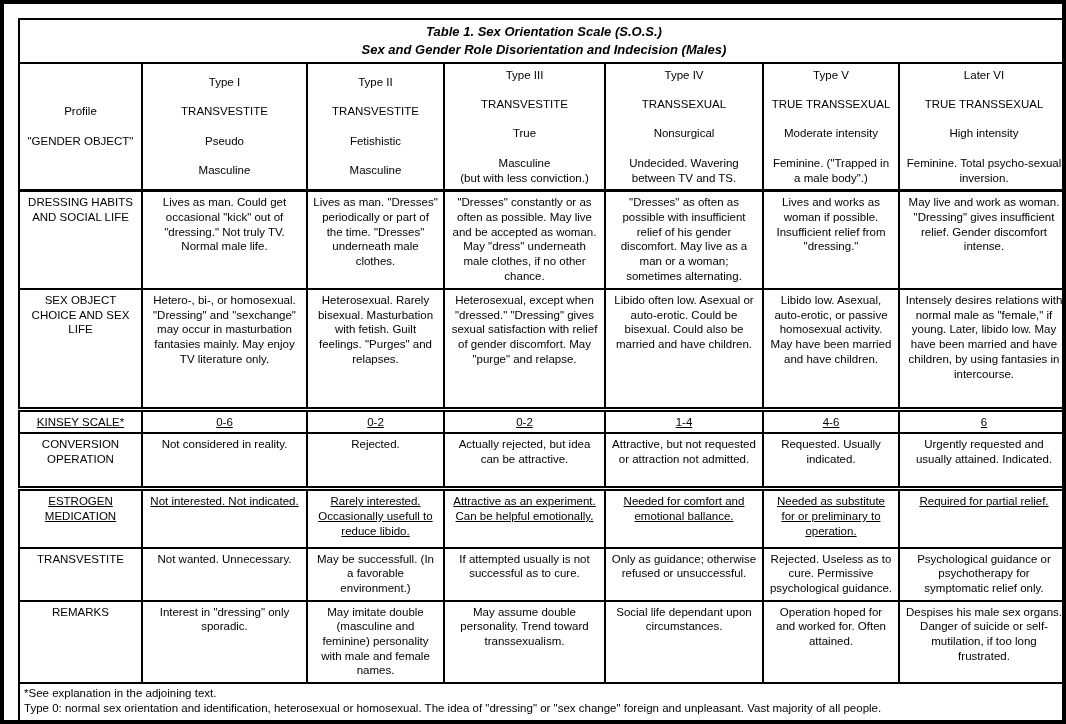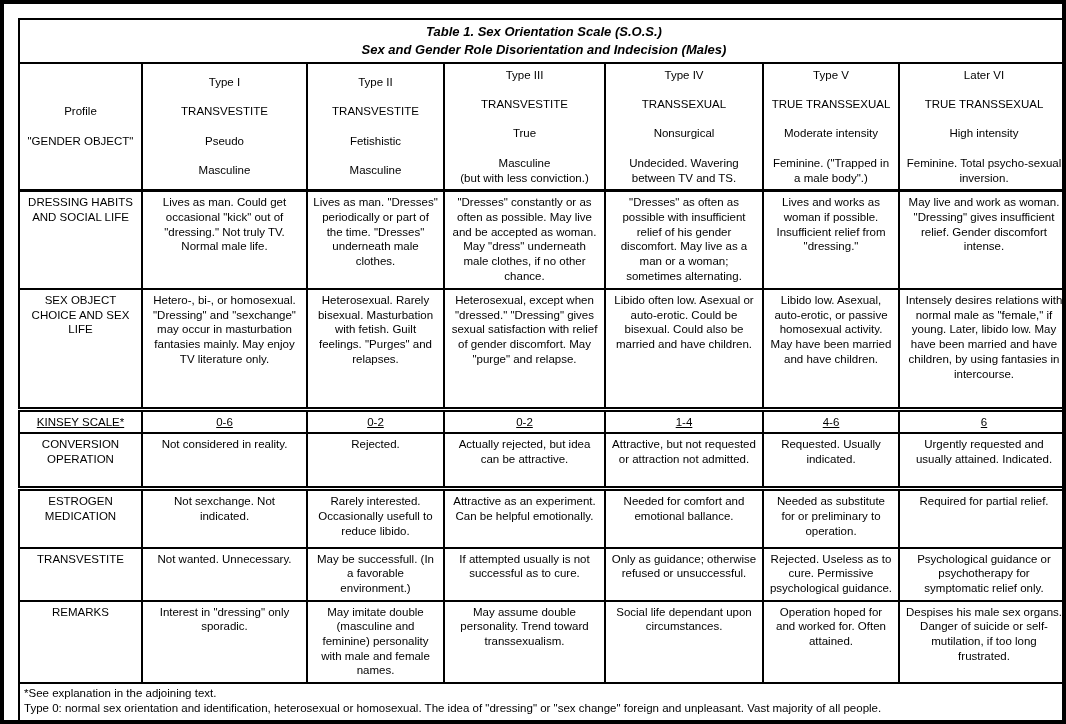--- a/index.html
+++ b/index.html
@@ -25,21 +25,21 @@
     vertical-align: top;
     padding: 3px 5px;
     font-size: 11.5px;
     line-height: 1.28;
     white-space: pre-line;
     overflow: hidden;
   }
   
   td.dbl-left   { border-left: 5px double #000; }
   tr.r-kinsey td   { border-top: 5px double #000; vertical-align: middle; padding-top: 1px; padding-bottom: 1px; }
-  tr.r-estrogen td { border-top: 5px double #000; }
+  tr.r-estrogen td { border-top: 5px double #000; text-decoration: underline; }
   tr.r-profile td  { border-bottom: 3px solid #000; vertical-align: middle; }
   tr.r-title td {
     vertical-align: middle;
     font-weight: bold;
     font-style: italic;
     font-size: 13px;
     line-height: 1.35;
   }
   tr.r-group td {
     vertical-align: middle;
@@ -173,21 +173,21 @@
       <td>Not considered in reality.</td>
       <td>Rejected.</td>
       <td class="dbl-left">Actually rejected, but idea can be attractive.</td>
       <td>Attractive, but not requested or attraction not admitted.</td>
       <td>Requested. Usually indicated.</td>
       <td>Urgently requested and usually attained. Indicated.</td>
     </tr>
 
     <tr class="r-estrogen">
       <td>ESTROGEN MEDICATION</td>
-      <td>Not sexchange. Not indicated.</td>
+      <td>Not interested. Not indicated.</td>
       <td>Rarely interested. Occasionally usefull to reduce libido.</td>
       <td class="dbl-left">Attractive as an experiment. Can be helpful emotionally.</td>
       <td>Needed for comfort and emotional ballance.</td>
       <td>Needed as substitute for or preliminary to operation.</td>
       <td>Required for partial relief.</td>
     </tr>
 
     <tr class="r-psycho">
       <td>TRANSVESTITE</td>
       <td>Not wanted. Unnecessary.</td>

